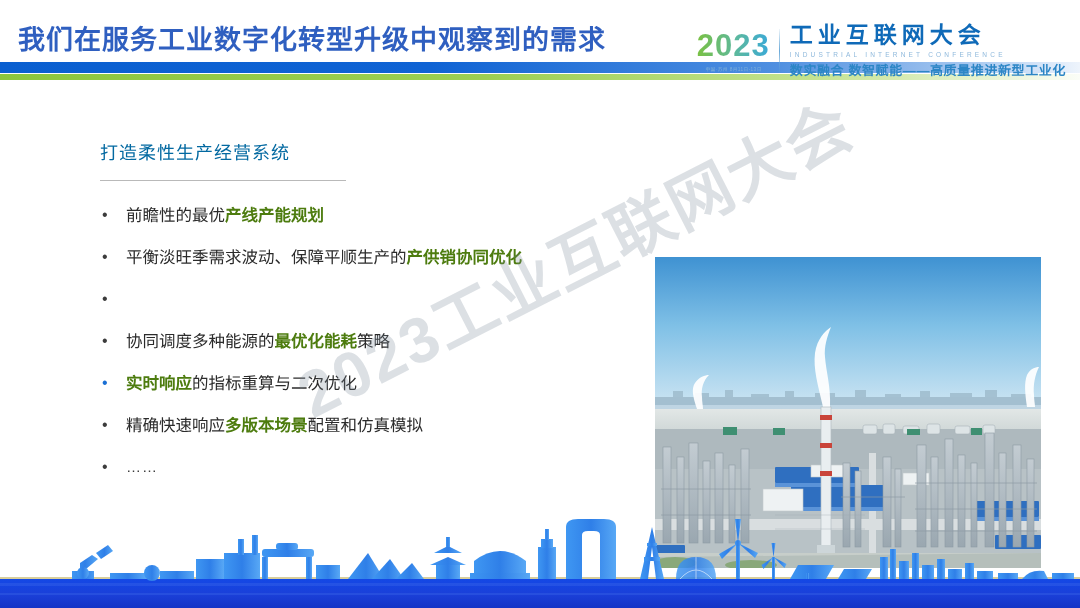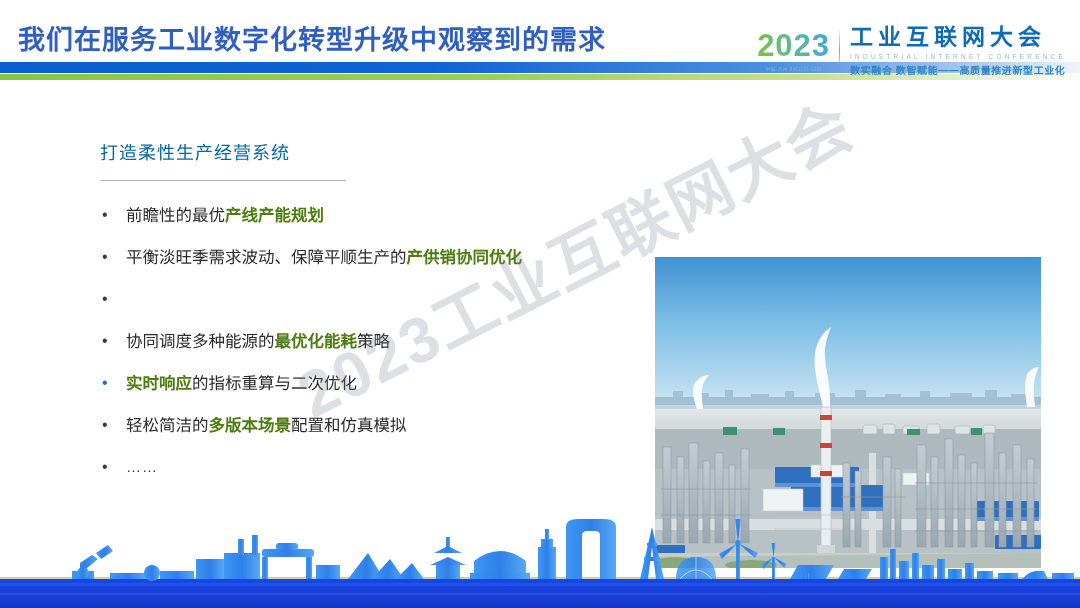--- a/index.html
+++ b/index.html
@@ -105,21 +105,21 @@
     white-space: nowrap;
   }
   .logo-en {
     font-size: 6.5px;
     color: #8fb9dc;
     letter-spacing: 3.2px;
     white-space: nowrap;
     margin-top: 2px;
   }
   .logo-slogan {
-    font-size: 10px;
+    font-size: 13px;
     font-weight: bold;
     color: #2c86c6;
     letter-spacing: 0.6px;
     white-space: nowrap;
     margin-top: 2px;
   }
 
   
   .content {
     position: absolute;
@@ -265,21 +265,21 @@
         <div class="bullet-row">
           <div class="bullet-dot">•</div>
           <div class="bullet-text"><span>协同调度多种能源的</span><span class="hl">最优化能耗</span><span>策略</span></div>
         </div>
         <div class="bullet-row">
           <div class="bullet-dot accent">•</div>
           <div class="bullet-text"><span class="hl">实时响应</span><span>的指标重算与二次优化</span></div>
         </div>
         <div class="bullet-row">
           <div class="bullet-dot">•</div>
-          <div class="bullet-text"><span>轻松简洁的</span><span class="hl">多版本场景</span><span>配置和仿真模拟</span></div>
+          <div class="bullet-text"><span>精确快速响应</span><span class="hl">多版本场景</span><span>配置和仿真模拟</span></div>
         </div>
         <div class="bullet-row">
           <div class="bullet-dot">•</div>
           <div class="bullet-text dots"><span>……</span></div>
         </div>
       </div>
 
     <div class="watermark">2023工业互联网大会</div>
 
     <div class="photo">

